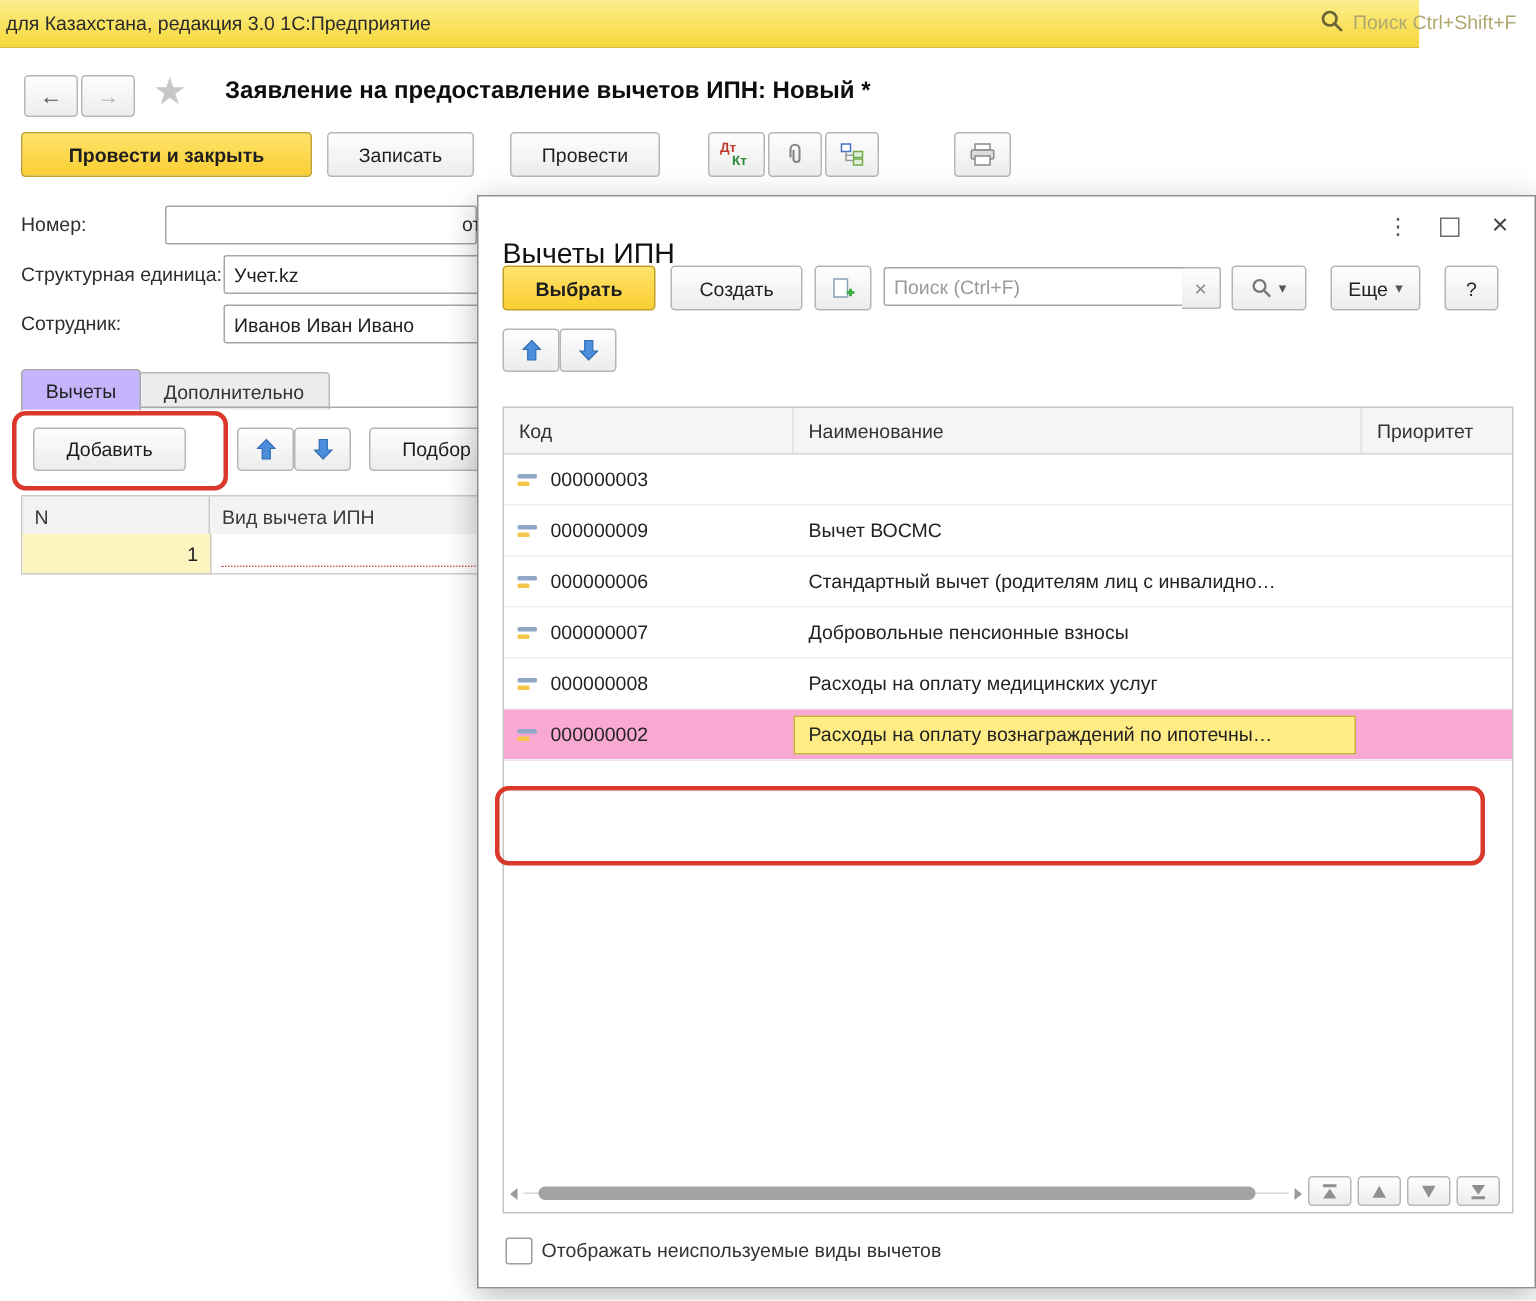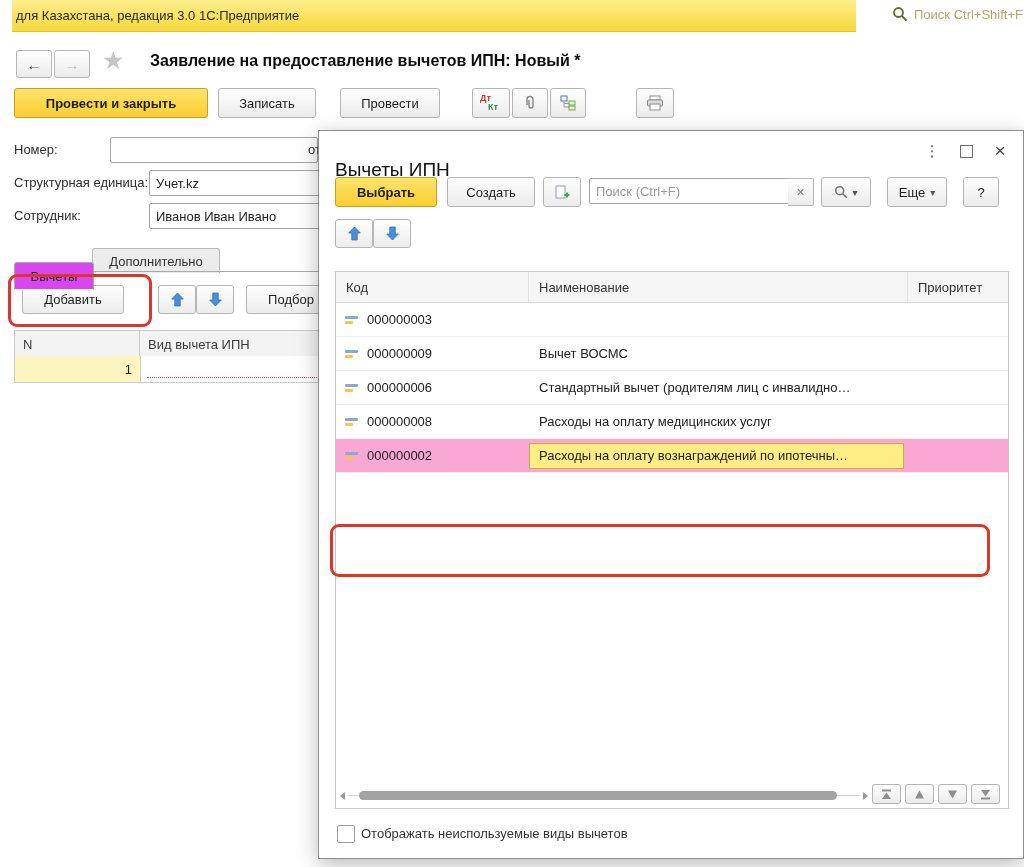--- a/index.html
+++ b/index.html
@@ -6,21 +6,21 @@
   body{width:1024px;height:867px;overflow:hidden;background:#fff;
        font-family:"Liberation Sans",sans-serif;font-size:13px;color:#222;}
   .screen{position:relative;width:1024px;height:867px;background:#fff;overflow:hidden;}
   .abs{position:absolute;}
   .btn{position:absolute;display:flex;align-items:center;justify-content:center;
        background:linear-gradient(#fefefe,#ececec);border:1px solid #b5b5b5;
        border-radius:3px;font-size:13px;color:#1e1e1e;white-space:nowrap;}
   .btn-yellow{background:linear-gradient(#ffe36b,#fbce32);border-color:#c2a028;font-weight:bold;}
 
   
-  .topbar{left:12px;top:0;width:844px;height:31px;
+  .topbar{left:0;top:0;width:946px;height:31px;
           background:linear-gradient(#fcee8d,#f7d83a);border-bottom:1px solid #e0c033;}
   .app-title{position:absolute;left:4px;top:8px;color:#2a2a2a;}
   .global-search{position:absolute;left:880px;top:6px;display:flex;align-items:center;gap:6px;}
   .gs-text{color:#b1a870;white-space:nowrap;}
 
   
   .nav-back{left:16px;top:50px;width:34px;height:26px;}
   .nav-fwd{left:54px;top:50px;width:34px;height:26px;}
   .nav-arrow{font-size:15px;color:#4c4c4c;}
   .nav-arrow.dim{color:#b9b9b9;}
@@ -41,22 +41,22 @@
   .btn-print{left:616px;top:88px;}
 
   
   .lbl{position:absolute;color:#2e2e2e;white-space:nowrap;}
   .fld{position:absolute;height:24px;border:1px solid #a6a6a6;border-radius:2px;background:#fff;
        display:flex;align-items:center;padding:0 6px;white-space:nowrap;overflow:hidden;}
 
   
   .tab{position:absolute;display:flex;align-items:center;justify-content:center;
        border-radius:3px 3px 0 0;}
-  .tab-active{left:14px;top:246px;width:78px;height:26px;background:#d946ef;
-       border:1px solid #a9a9a9;border-bottom:1px solid #fff;z-index:2;margin-top:16px;}
+  .tab-active{left:14px;top:246px;width:78px;height:26px;background:#c4b5fd;
+       border:1px solid #a9a9a9;border-bottom:1px solid #fff;z-index:2;}
   .tab-inactive{left:92px;top:248px;width:126px;height:24px;background:#ececec;
        border:1px solid #b9b9b9;border-bottom:none;color:#333;}
   .tabs-line{left:14px;top:271px;width:1000px;height:1px;background:#a9a9a9;z-index:1;}
 
   
   .btn-add{left:22px;top:285px;width:100px;height:27px;}
   .btn-up{left:158px;top:285px;width:36px;height:27px;}
   .btn-down{left:196px;top:285px;width:36px;height:27px;}
   .btn-pick{left:246px;top:285px;width:88px;height:27px;}
 
@@ -316,20 +316,31 @@
           </div>
         <div class="lr-name">Стандартный вычет (родителям лиц с инвалидно…</div>
         <div class="lr-prio"></div>
       </div>
       <div class="lr">
         <div class="lr-code">
             <svg width="15" height="12" viewBox="0 0 15 12">
               <rect x="1" y="2" width="13" height="3" rx="1" fill="#90a7c7"></rect>
               <rect x="1" y="7" width="8" height="3" rx="1" fill="#f6c64a"></rect>
             </svg>
+            <span>000000007</span>
+          </div>
+        <div class="lr-name">Добровольные пенсионные взносы</div>
+        <div class="lr-prio"></div>
+      </div>
+      <div class="lr">
+        <div class="lr-code">
+            <svg width="15" height="12" viewBox="0 0 15 12">
+              <rect x="1" y="2" width="13" height="3" rx="1" fill="#90a7c7"></rect>
+              <rect x="1" y="7" width="8" height="3" rx="1" fill="#f6c64a"></rect>
+            </svg>
             <span>000000008</span>
           </div>
         <div class="lr-name">Расходы на оплату медицинских услуг</div>
         <div class="lr-prio"></div>
       </div>
       <div class="lr selected">
         <div class="lr-code">
             <svg width="15" height="12" viewBox="0 0 15 12">
               <rect x="1" y="2" width="13" height="3" rx="1" fill="#90a7c7"></rect>
               <rect x="1" y="7" width="8" height="3" rx="1" fill="#f6c64a"></rect>

